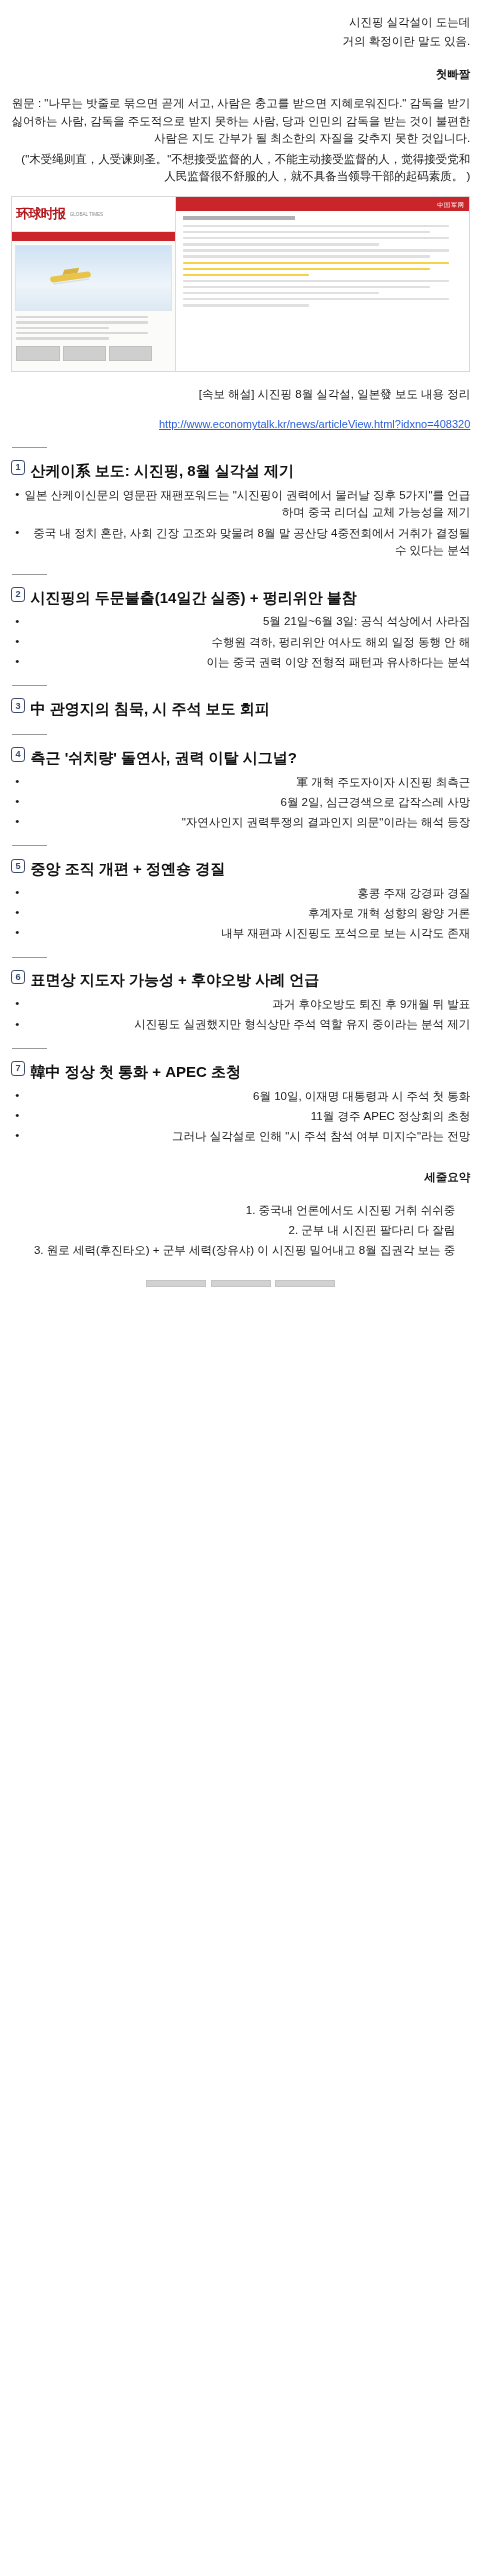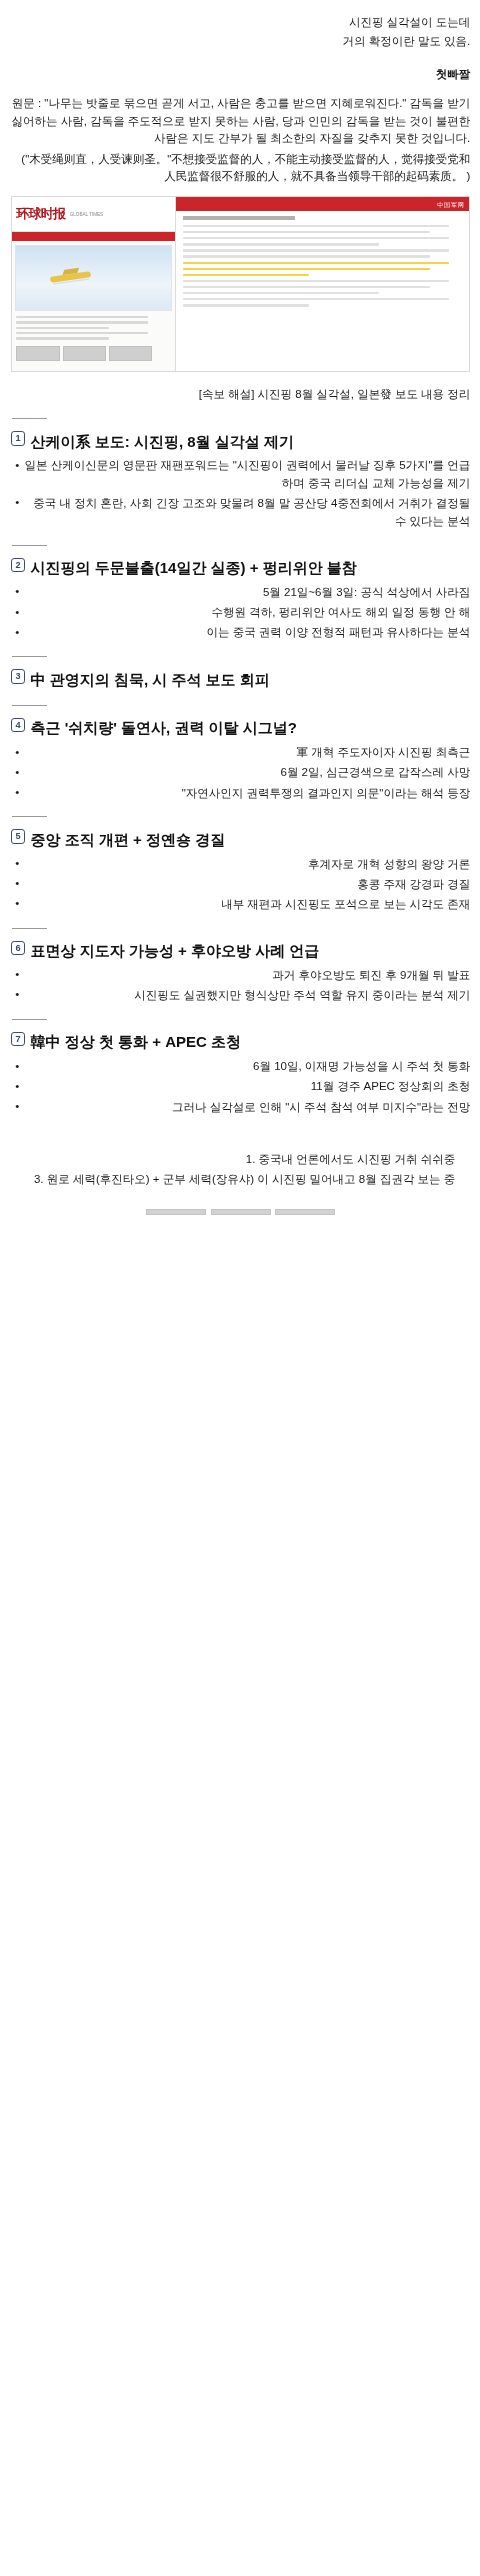--- a/index.html
+++ b/index.html
@@ -258,20 +258,21 @@
       <div class="r-line w95"></div>
       <div class="r-line w88"></div>
       <div class="r-line w70"></div>
       <div class="r-line w95"></div>
       <div class="r-line w45"></div>
     </div>
   </div>
 
   <p class="headline">[속보 해설] 시진핑 8월 실각설, 일본發 보도 내용 정리</p>
 
+  <a class="link" href="#">http://www.economytalk.kr/news/articleView.html?idxno=408320</a>
 
   <hr class="hr">
 
   <div class="sec">
     <div class="sec-head">
       <span class="numbox">1</span>
       <span class="sec-title">산케이系 보도: 시진핑, 8월 실각설 제기</span>
     </div>
     <ul class="bullets">
       <li>일본 산케이신문의 영문판 재팬포워드는 "시진핑이 권력에서 물러날 징후 5가지"를 언급하며 중국 리더십 교체 가능성을 제기</li>
@@ -313,22 +314,22 @@
     </ul>
   </div>
   <hr class="hr">
 
   <div class="sec">
     <div class="sec-head">
       <span class="numbox">5</span>
       <span class="sec-title">중앙 조직 개편 + 정옌숑 경질</span>
     </div>
     <ul class="bullets">
+      <li>홍콩 주재 강경파 경질</li>
       <li>후계자로 개혁 성향의 왕양 거론</li>
-      <li>홍콩 주재 강경파 경질</li>
       <li>내부 재편과 시진핑도 포석으로 보는 시각도 존재</li>
     </ul>
   </div>
   <hr class="hr">
 
   <div class="sec">
     <div class="sec-head">
       <span class="numbox">6</span>
       <span class="sec-title">표면상 지도자 가능성 + 후야오방 사례 언급</span>
     </div>
@@ -338,30 +339,32 @@
     </ul>
   </div>
   <hr class="hr">
 
   <div class="sec">
     <div class="sec-head">
       <span class="numbox">7</span>
       <span class="sec-title">韓中 정상 첫 통화 + APEC 초청</span>
     </div>
     <ul class="bullets">
-      <li>6월 10일, 이재명 가능성을 시 주석 첫 통화</li>
+      <li>6월 10일, 이재명 대통령과 시 주석 첫 통화</li>
       <li>11월 경주 APEC 정상회의 초청</li>
       <li>그러나 실각설로 인해 "시 주석 참석 여부 미지수"라는 전망</li>
     </ul>
   </div>
 
   <div class="gap-lg"></div>
 
+  <p class="summary-title">세줄요약</p>
   <ul class="olist">
     <li>1. 중국내 언론에서도 시진핑 거취 쉬쉬중</li>
+    <li>2. 군부 내 시진핀 팔다리 다 잘림</li>
     <li>3. 원로 세력(후진타오) + 군부 세력(장유샤) 이 시진핑 밀어내고 8월 집권각 보는 중</li>
   </ul>
 
   <div class="bottom-strip">
     <div class="chip"></div>
     <div class="chip"></div>
     <div class="chip"></div>
   </div>
 
 </div>

